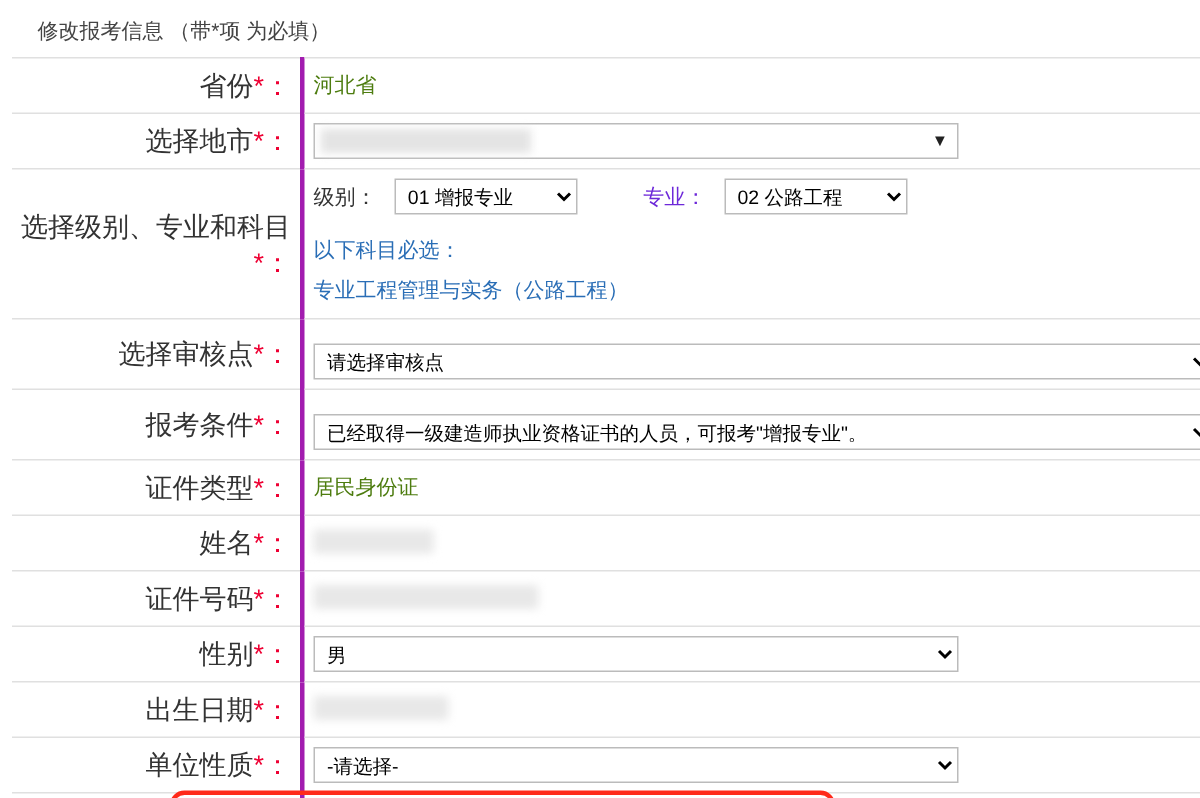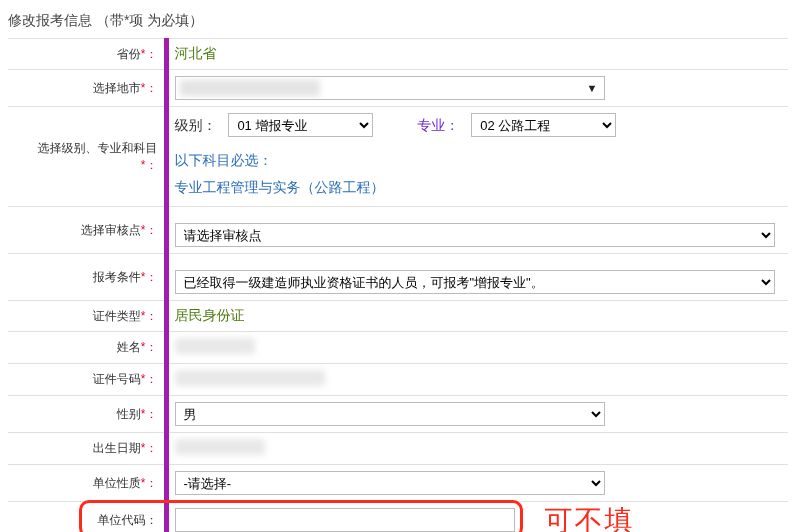--- a/index.html
+++ b/index.html
@@ -8,57 +8,58 @@
       font-size: 14px;
       color: #333;
       background: #fff;
       width: 800px;
       padding: 8px 0 0 8px;
     }
     .page-title {
       font-size: 14px;
       color: #444;
       padding: 4px 0 8px 0;
+      margin-left: 17px;
     }
     table.form {
       border-collapse: collapse;
       width: 780px;
     }
     table.form td {
       border-top: 1px solid #e0e0e0;
       border-bottom: 1px solid #e0e0e0;
       padding: 6px 6px;
       vertical-align: middle;
     }
     td.label {
       width: 158px;
       text-align: right;
       padding-right: 4px;
       color: #333;
       border-left: none;
-      border-right: 5px solid #a21caf;
-      font-size: 12px;
+      border-right: 3px solid #a21caf;
+      font-size: 18px;
       white-space: nowrap;
     }
     td.val {
       padding-left: 10px;
     }
     .req { color: #e03; }
     .link-text { color: #4d7c0f; }
     .sel, .inp {
       font-family: inherit;
       font-size: 13px;
       height: 24px;
       border: 1px solid #bbb;
       background: #fff;
       padding: 1px 4px;
     }
     .sel-wide { width: 600px; margin-top: 10px; }
     .sel-mid { width: 430px; }
-    .sel-sm { width: 145px; }
+    .sel-sm { width: 122px; }
     .inp-mid { width: 430px; }
     .inline-lbl { color: #333; margin-right: 8px; }
     .inline-lbl2 { color: #6d28d9; margin: 0 8px 0 40px; }
     .hint-block { color: #2a6eb6; line-height: 1.9; }
     .level-row { padding: 4px 10px 10px 10px; }
     td.tall-label { height: 92px; vertical-align: middle; }
     .blur {
       background: #e8e8e8;
       color: transparent;
       -webkit-filter: blur(3px);

